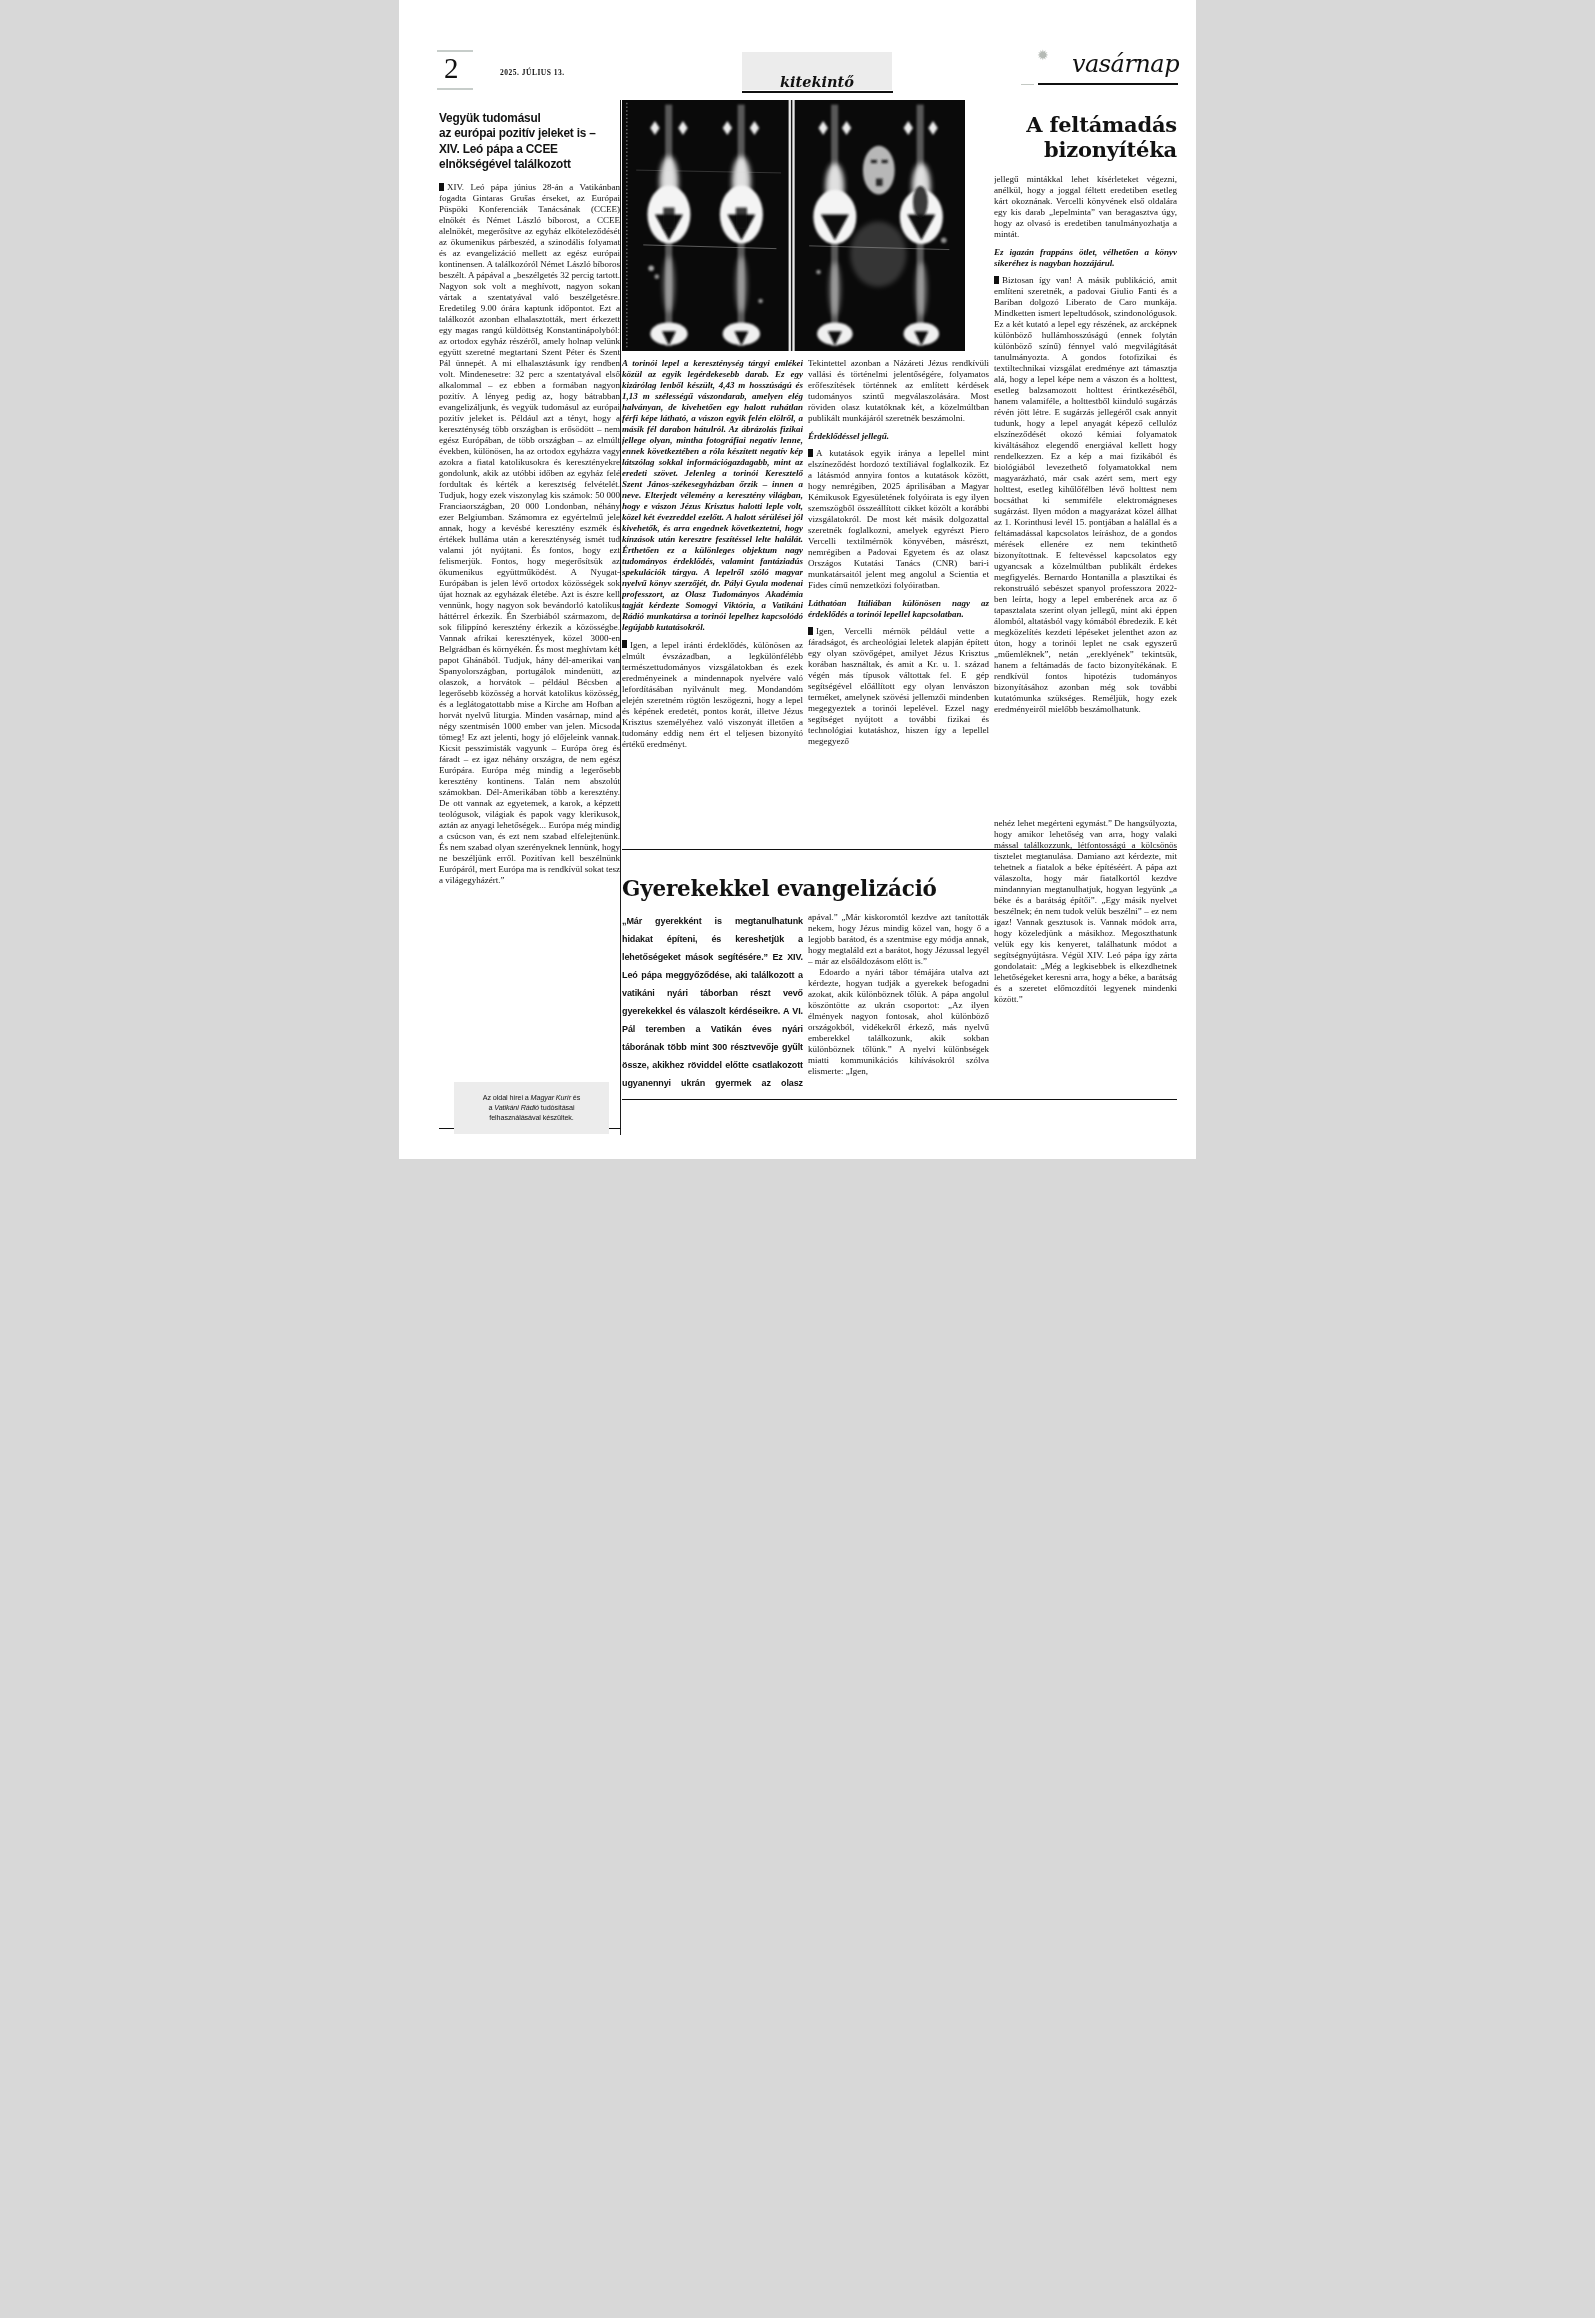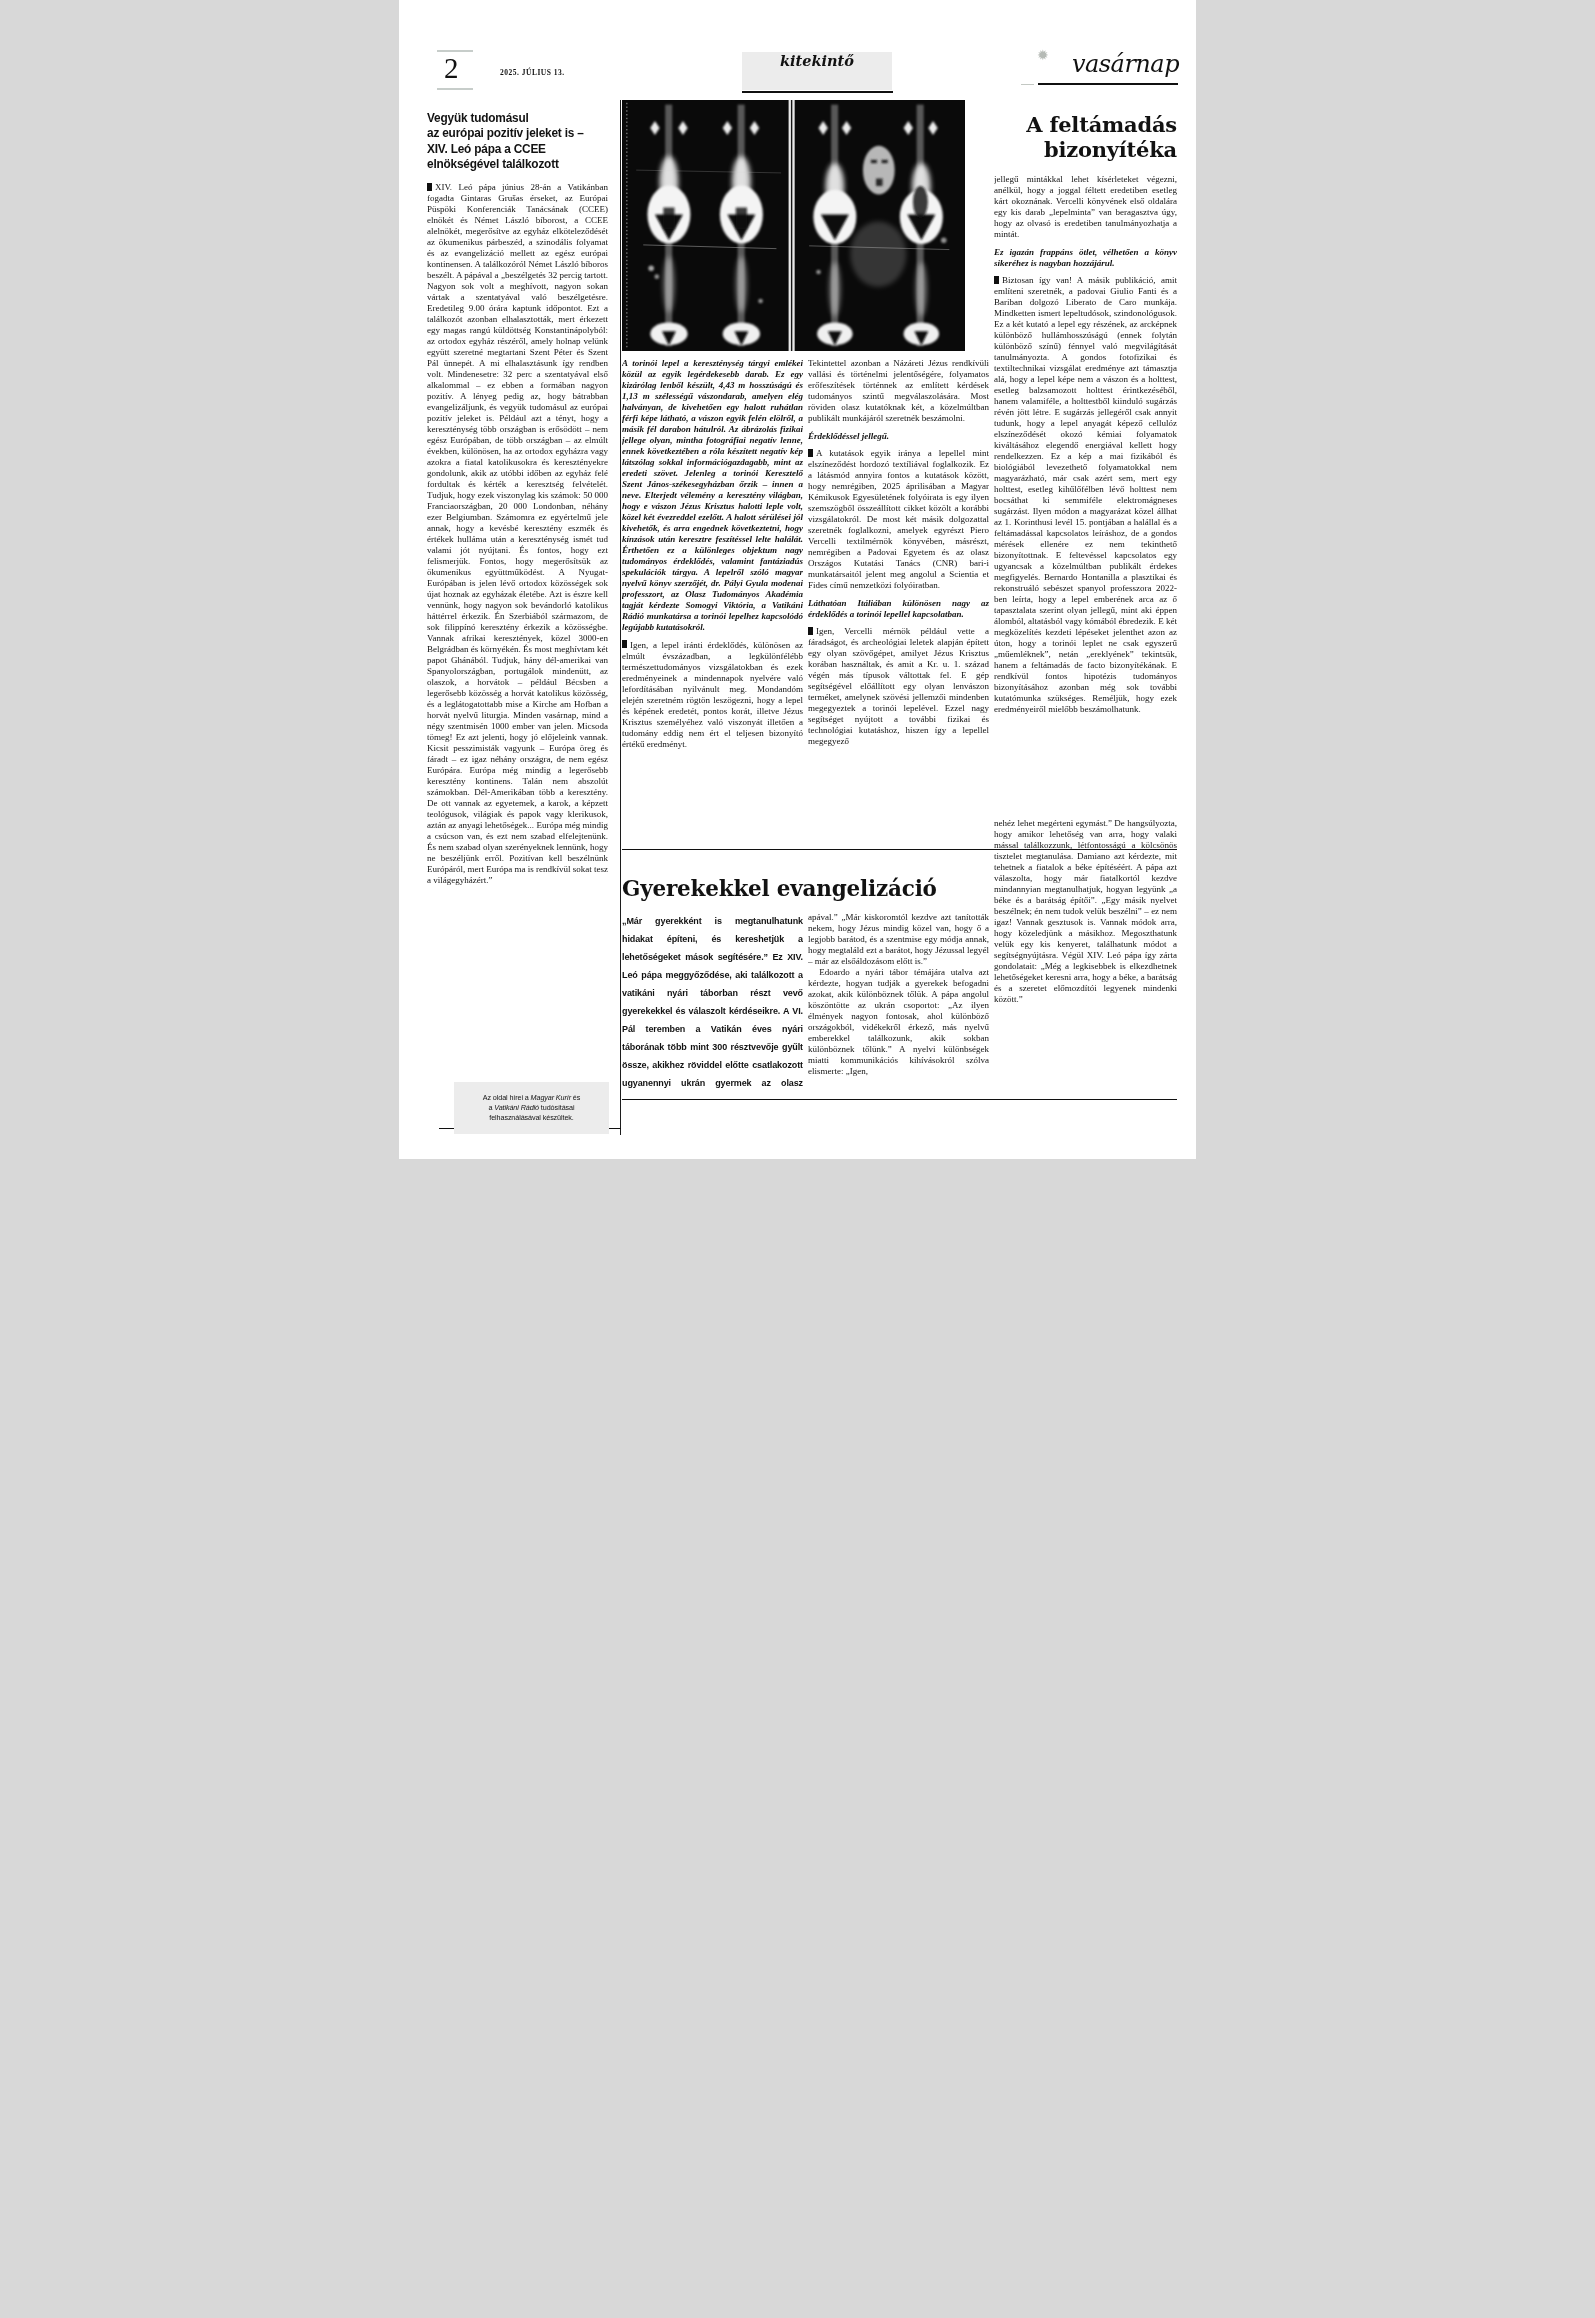--- a/index.html
+++ b/index.html
@@ -8,37 +8,37 @@
     background:#ffffff;color:#121212;
     font-family:"Liberation Serif","DejaVu Serif",serif;
     overflow:hidden;
   }
   
   .pn-bar{position:absolute;left:38px;width:36px;height:1.9px;background:#c7cdca;}
   .pn-bar.top{top:50px;} .pn-bar.bot{top:88px;}
   .page-number{position:absolute;left:45px;top:49px;font-size:29px;line-height:39px;font-weight:400;}
   .date{position:absolute;left:101px;top:68px;font-size:7.5px;font-weight:700;letter-spacing:0.5px;}
   .section-box{position:absolute;left:343px;top:52px;width:150px;height:38px;background:#ececec;
-    display:flex;align-items:flex-start;justify-content:center;}
+    display:flex;align-items:flex-end;justify-content:center;}
   .section-box span{font-style:italic;font-weight:700;font-size:14.5px;font-family:"DejaVu Serif",serif;}
   .section-underline{position:absolute;left:343px;top:91px;width:151px;height:2.3px;background:#101010;}
   .masthead{position:absolute;left:631px;top:49px;width:149px;text-align:right;
     font-family:"DejaVu Serif",serif;font-style:italic;font-size:24px;line-height:30px;letter-spacing:-0.5px;}
   .sun{position:absolute;left:638px;top:47px;font-size:14px;color:#b5bab5;font-style:normal;}
   .masthead-underline{position:absolute;left:639px;top:83px;width:140px;height:2.3px;background:#101010;}
   .masthead-dash{position:absolute;left:622px;top:84px;width:13px;height:1.4px;background:#c3c8c3;}
   
   .vrule{position:absolute;left:221px;top:100px;width:0.9px;height:1035px;background:#1c1c1c;}
   .rule-mid{position:absolute;left:223px;top:849px;width:555px;height:0.9px;background:#101010;}
   .rule-bottom{position:absolute;left:223px;top:1099px;width:555px;height:0.9px;background:#101010;}
   .rule-footer{position:absolute;left:40px;top:1128px;width:182px;height:1.4px;background:#101010;}
   
   .col{position:absolute;font-size:9px;line-height:11px;text-align:justify;}
   .col p{margin:0 0 0 0;}
-  .col1{left:28px;top:111px;width:181px;height:964px;overflow:hidden;}
+  .col1{left:40px;top:111px;width:181px;height:964px;overflow:hidden;}
   .col2{left:223px;top:358px;width:181px;height:491px;overflow:hidden;}
   .col3{left:409px;top:358px;width:181px;height:491px;overflow:hidden;}
   .col4{left:595px;top:112px;width:183px;height:736px;overflow:hidden;}
   .colA{left:223px;top:912px;width:181px;height:185px;overflow:hidden;}
   .colB{left:409px;top:912px;width:181px;height:185px;overflow:hidden;}
   .colC{left:595px;top:818px;width:183px;height:239px;overflow:hidden;}
   
   .a1-headline{font-family:"Liberation Sans",sans-serif;font-weight:700;font-size:12.6px;line-height:15.4px;
     letter-spacing:-0.2px;transform:scaleX(.94);transform-origin:0 0;margin-bottom:9.3px;text-align:left;}
   .a2-headline{font-family:"DejaVu Serif",serif;font-weight:700;font-size:21px;line-height:25px;

